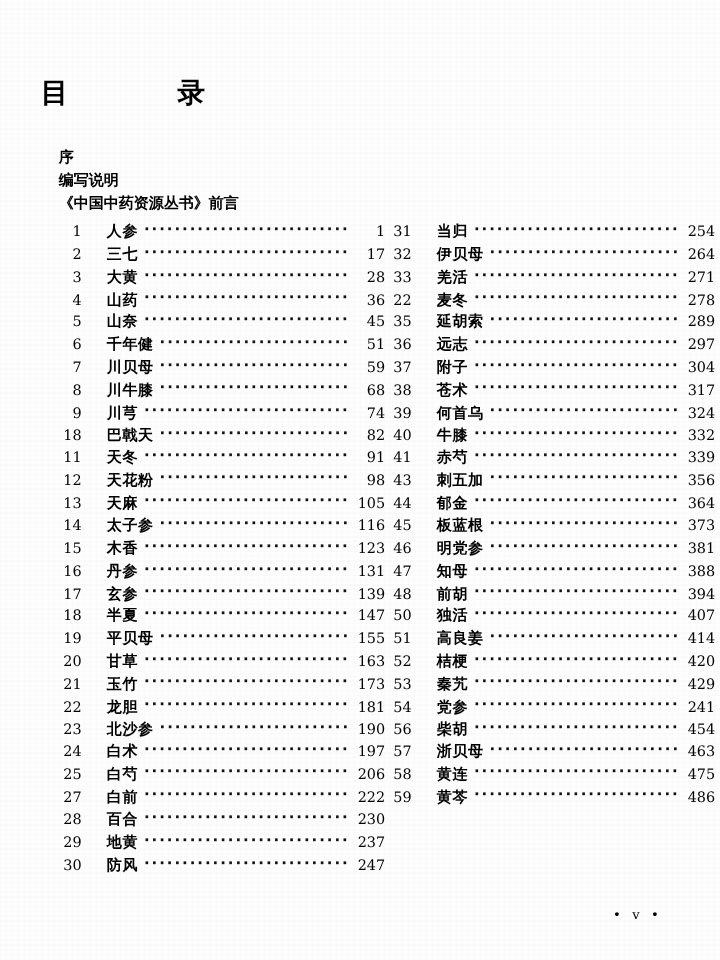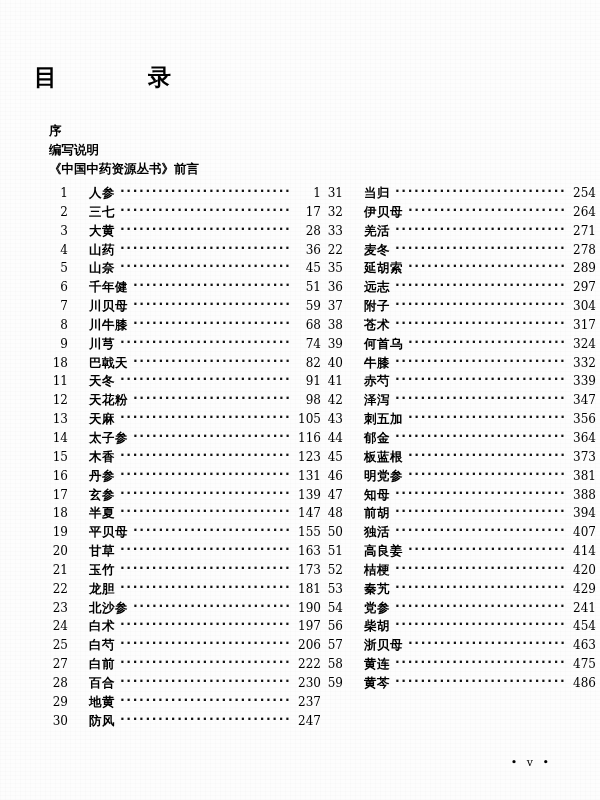--- a/index.html
+++ b/index.html
@@ -367,26 +367,20 @@
           <span class="toc-leader"></span>
           <span class="toc-page">332</span>
         </div>
         <div class="toc-row">
           <span class="toc-num">41</span>
           <span class="toc-title">赤芍</span>
           <span class="toc-leader"></span>
           <span class="toc-page">339</span>
         </div>
         <div class="toc-row">
-          <span class="toc-num">42</span>
-          <span class="toc-title">泽泻</span>
-          <span class="toc-leader"></span>
-          <span class="toc-page">347</span>
-        </div>
-        <div class="toc-row">
           <span class="toc-num">43</span>
           <span class="toc-title">刺五加</span>
           <span class="toc-leader"></span>
           <span class="toc-page">356</span>
         </div>
         <div class="toc-row">
           <span class="toc-num">44</span>
           <span class="toc-title">郁金</span>
           <span class="toc-leader"></span>
           <span class="toc-page">364</span>

